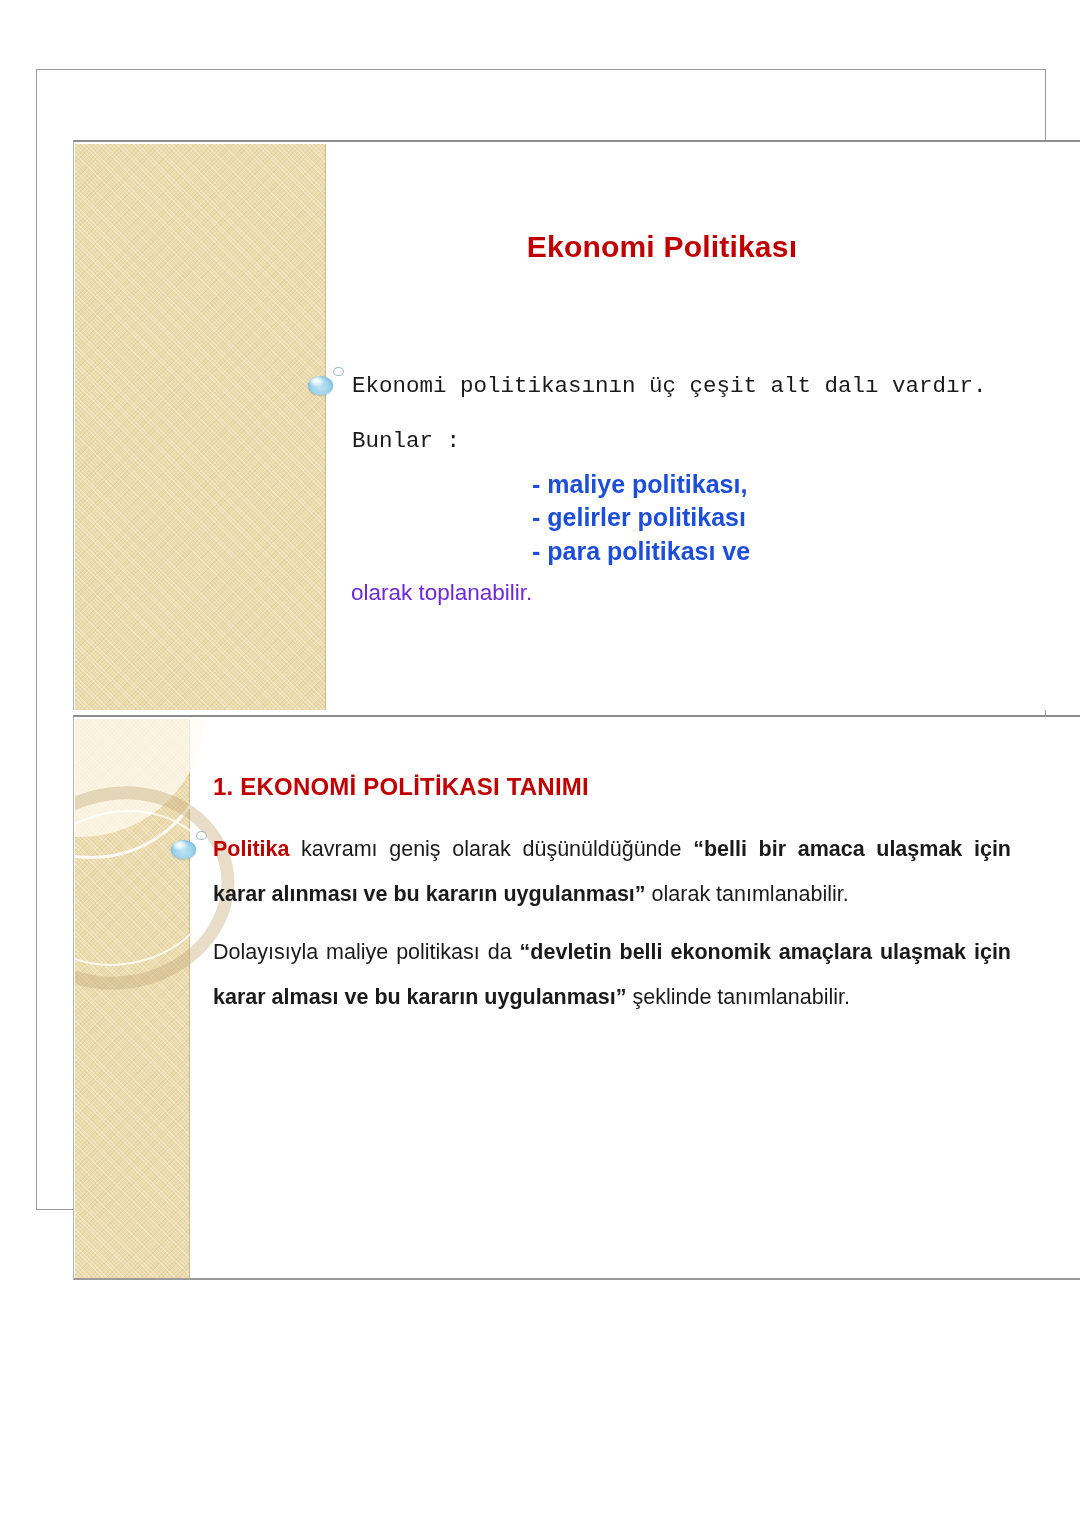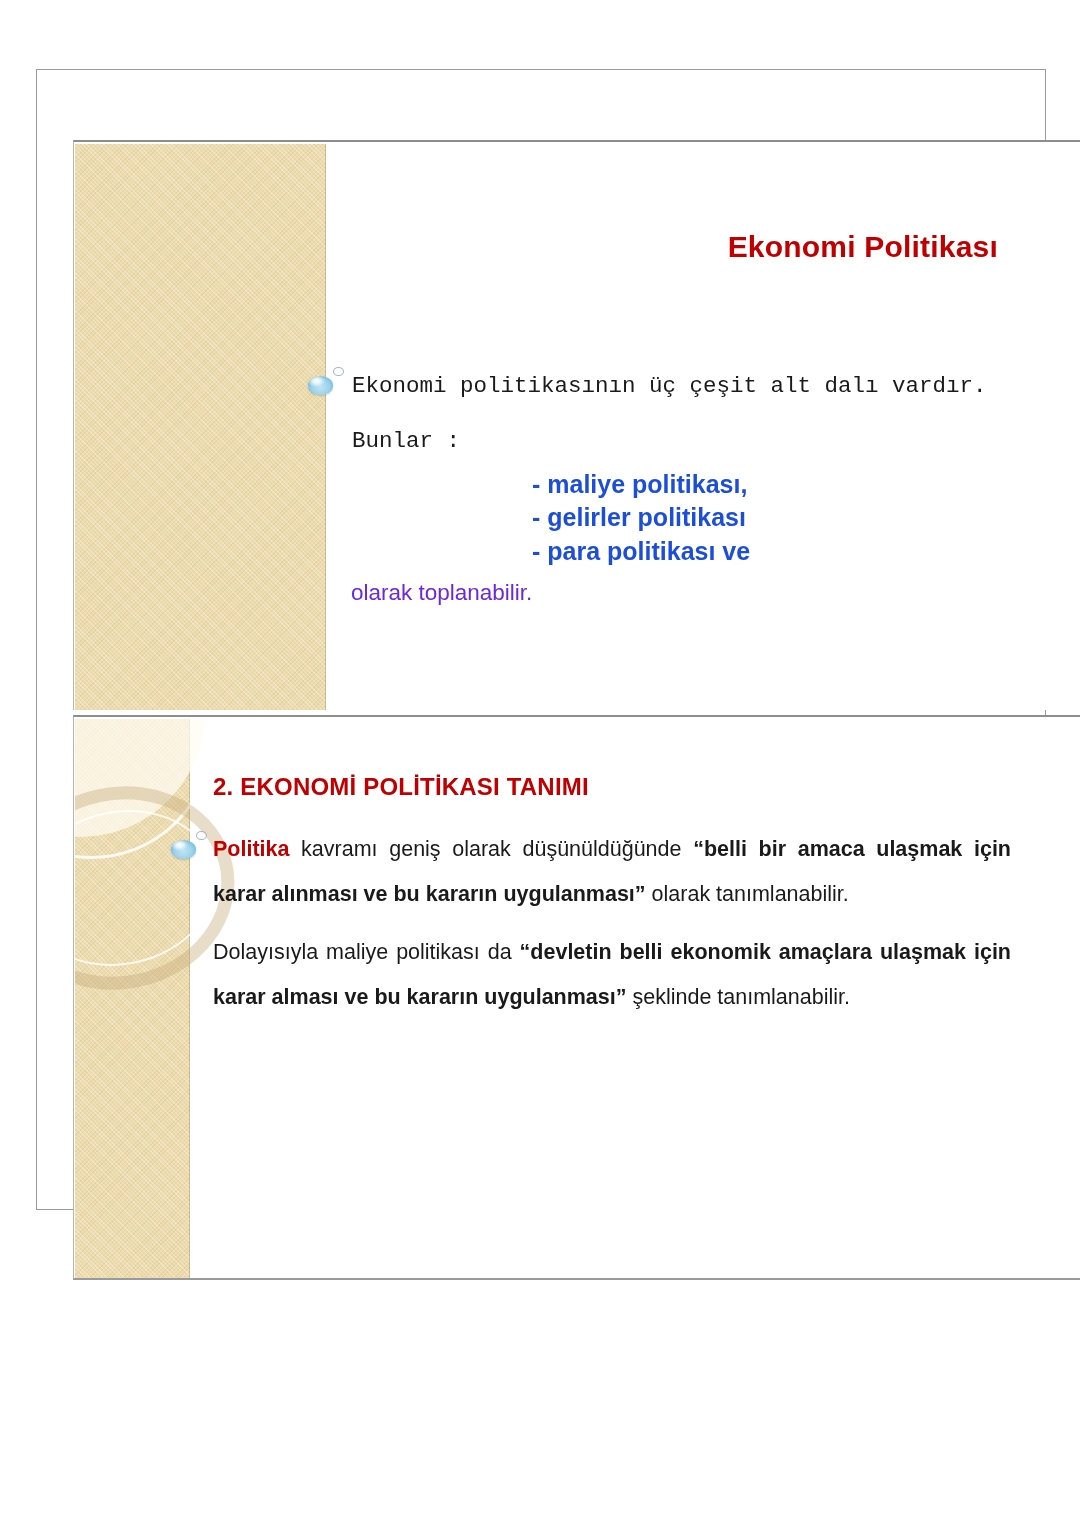--- a/index.html
+++ b/index.html
@@ -59,21 +59,21 @@
     top: 0;
     right: 0;
     bottom: 0;
   }
 
   .s1-title {
     position: absolute;
     left: 0;
     right: 86px;
     top: 68px;
-    text-align: right;
+    text-align: center;
     color: #c00000;
     font-size: 30px;
     font-weight: bold;
     letter-spacing: .2px;
   }
 
   .s1-bullet-row {
     position: absolute;
     left: 26px;
     top: 230px;
@@ -286,21 +286,21 @@
       <div class="deco">
         <span class="deco-wedge"></span>
         <span class="deco-ring-light"></span>
         <span class="deco-ring-big"></span>
         <span class="deco-ring-thin"></span>
       </div>
     </div>
 
     <div class="slide-two-body">
 
-      <h2 class="s2-heading">2. EKONOMİ POLİTİKASI TANIMI</h2>
+      <h2 class="s2-heading">1. EKONOMİ POLİTİKASI TANIMI</h2>
 
       <div class="s2-para-wrap">
 
         <div class="droplet" style="left:-42px; top:4px;">
           <span class="ball"></span>
           <span class="dot"></span>
         </div>
 
         <p class="s2-para"><span class="accent-red">Politika</span><span> kavramı geniş olarak düşünüldüğünde </span><span style="font-weight: bold;">“belli bir amaca ulaşmak için karar alınması ve bu kararın uygulanması”</span><span> olarak tanımlanabilir.</span></p>
 

